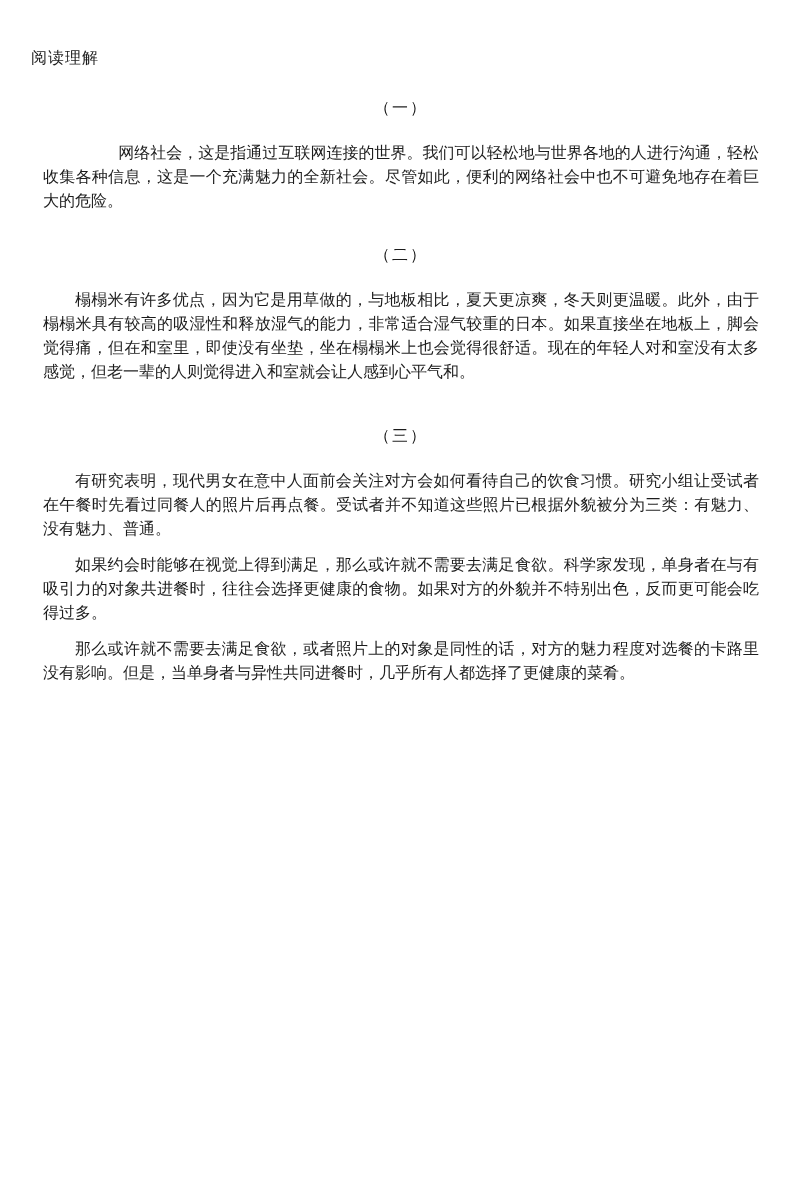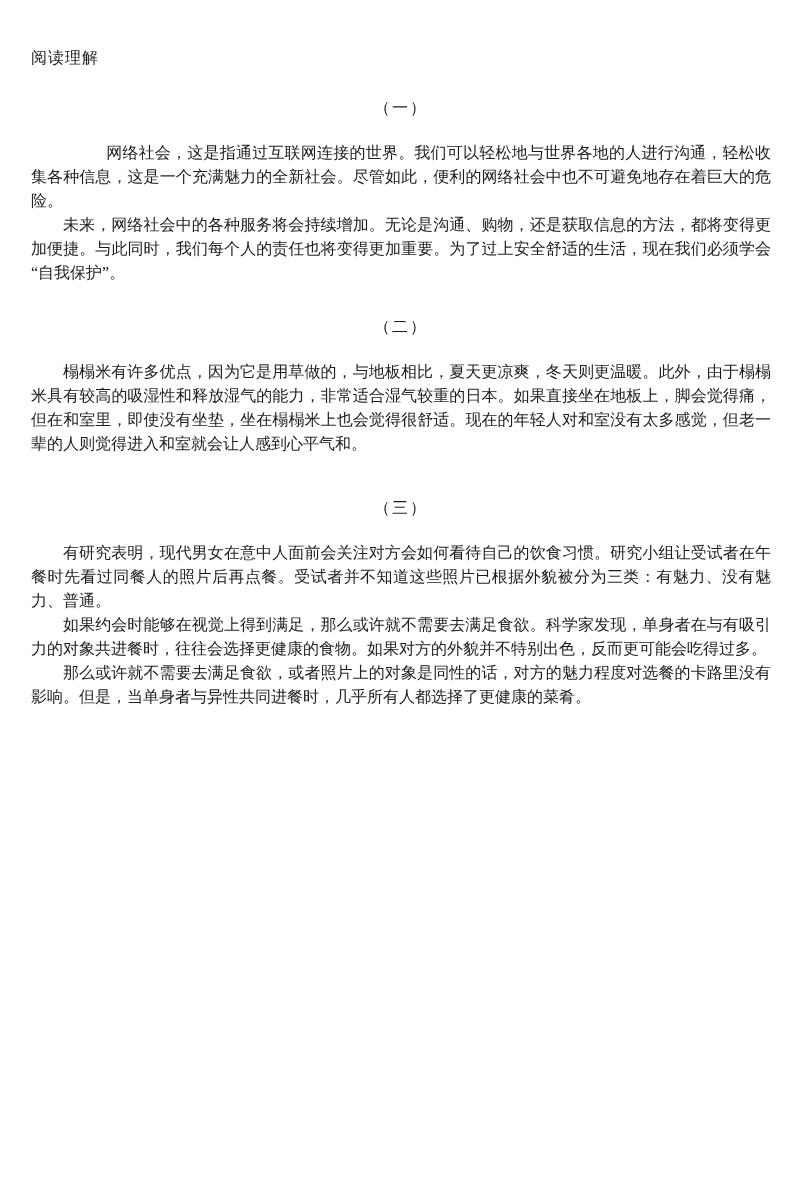--- a/index.html
+++ b/index.html
@@ -30,21 +30,21 @@
     letter-spacing: 1px;
   }
   .section-title {
     text-align: center;
     letter-spacing: 2px;
   }
   .mt-a { margin: 26px 0 21px 0; }
   .mt-b { margin: 30px 0 21px 0; }
   .mt-c { margin: 40px 0 21px 0; }
   .para {
-    margin: 0;
+    margin: 12px;
     text-align: justify;
     text-indent: 2em;
   }
   .para-deep-indent {
     text-indent: 4.7em;
   }
   .doc-footer {
     position: absolute;
     top: 1141px;
     left: 0;
@@ -57,21 +57,20 @@
 </head>
 <body>
 
 <div class="page">
   <div class="content">
 
     <div class="doc-header">阅读理解</div>
 
     <div class="section-title mt-a">（一）</div>
     <p class="para para-deep-indent">网络社会，这是指通过互联网连接的世界。我们可以轻松地与世界各地的人进行沟通，轻松收集各种信息，这是一个充满魅力的全新社会。尽管如此，便利的网络社会中也不可避免地存在着巨大的危险。</p>
-    <p class="para">未来，网络社会中的各种服务将会持续增加。无论是沟通、购物，还是获取信息的方法，都将变得更加便捷。与此同时，我们每个人的责任也将变得更加重要。为了过上安全舒适的生活，现在我们必须学会“自我保护”。</p>
 
     <div class="section-title mt-b">（二）</div>
     <p class="para">榻榻米有许多优点，因为它是用草做的，与地板相比，夏天更凉爽，冬天则更温暖。此外，由于榻榻米具有较高的吸湿性和释放湿气的能力，非常适合湿气较重的日本。如果直接坐在地板上，脚会觉得痛，但在和室里，即使没有坐垫，坐在榻榻米上也会觉得很舒适。现在的年轻人对和室没有太多感觉，但老一辈的人则觉得进入和室就会让人感到心平气和。</p>
 
     <div class="section-title mt-c">（三）</div>
     <p class="para">有研究表明，现代男女在意中人面前会关注对方会如何看待自己的饮食习惯。研究小组让受试者在午餐时先看过同餐人的照片后再点餐。受试者并不知道这些照片已根据外貌被分为三类：有魅力、没有魅力、普通。</p>
     <p class="para">如果约会时能够在视觉上得到满足，那么或许就不需要去满足食欲。科学家发现，单身者在与有吸引力的对象共进餐时，往往会选择更健康的食物。如果对方的外貌并不特别出色，反而更可能会吃得过多。</p>
     <p class="para">那么或许就不需要去满足食欲，或者照片上的对象是同性的话，对方的魅力程度对选餐的卡路里没有影响。但是，当单身者与异性共同进餐时，几乎所有人都选择了更健康的菜肴。</p>
 
   </div>

